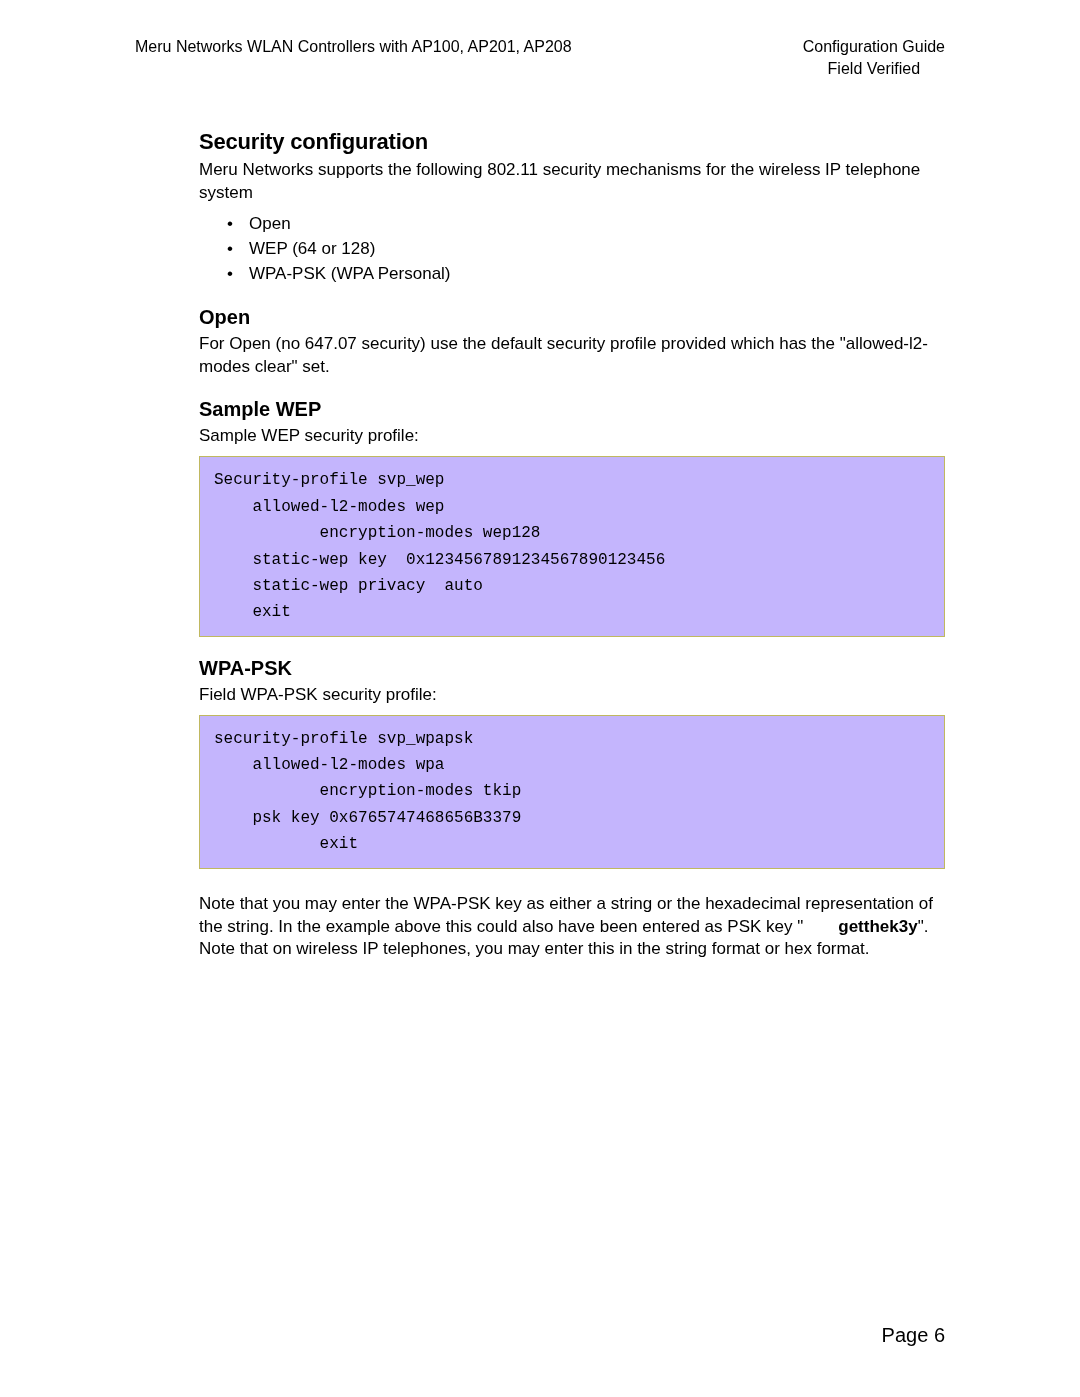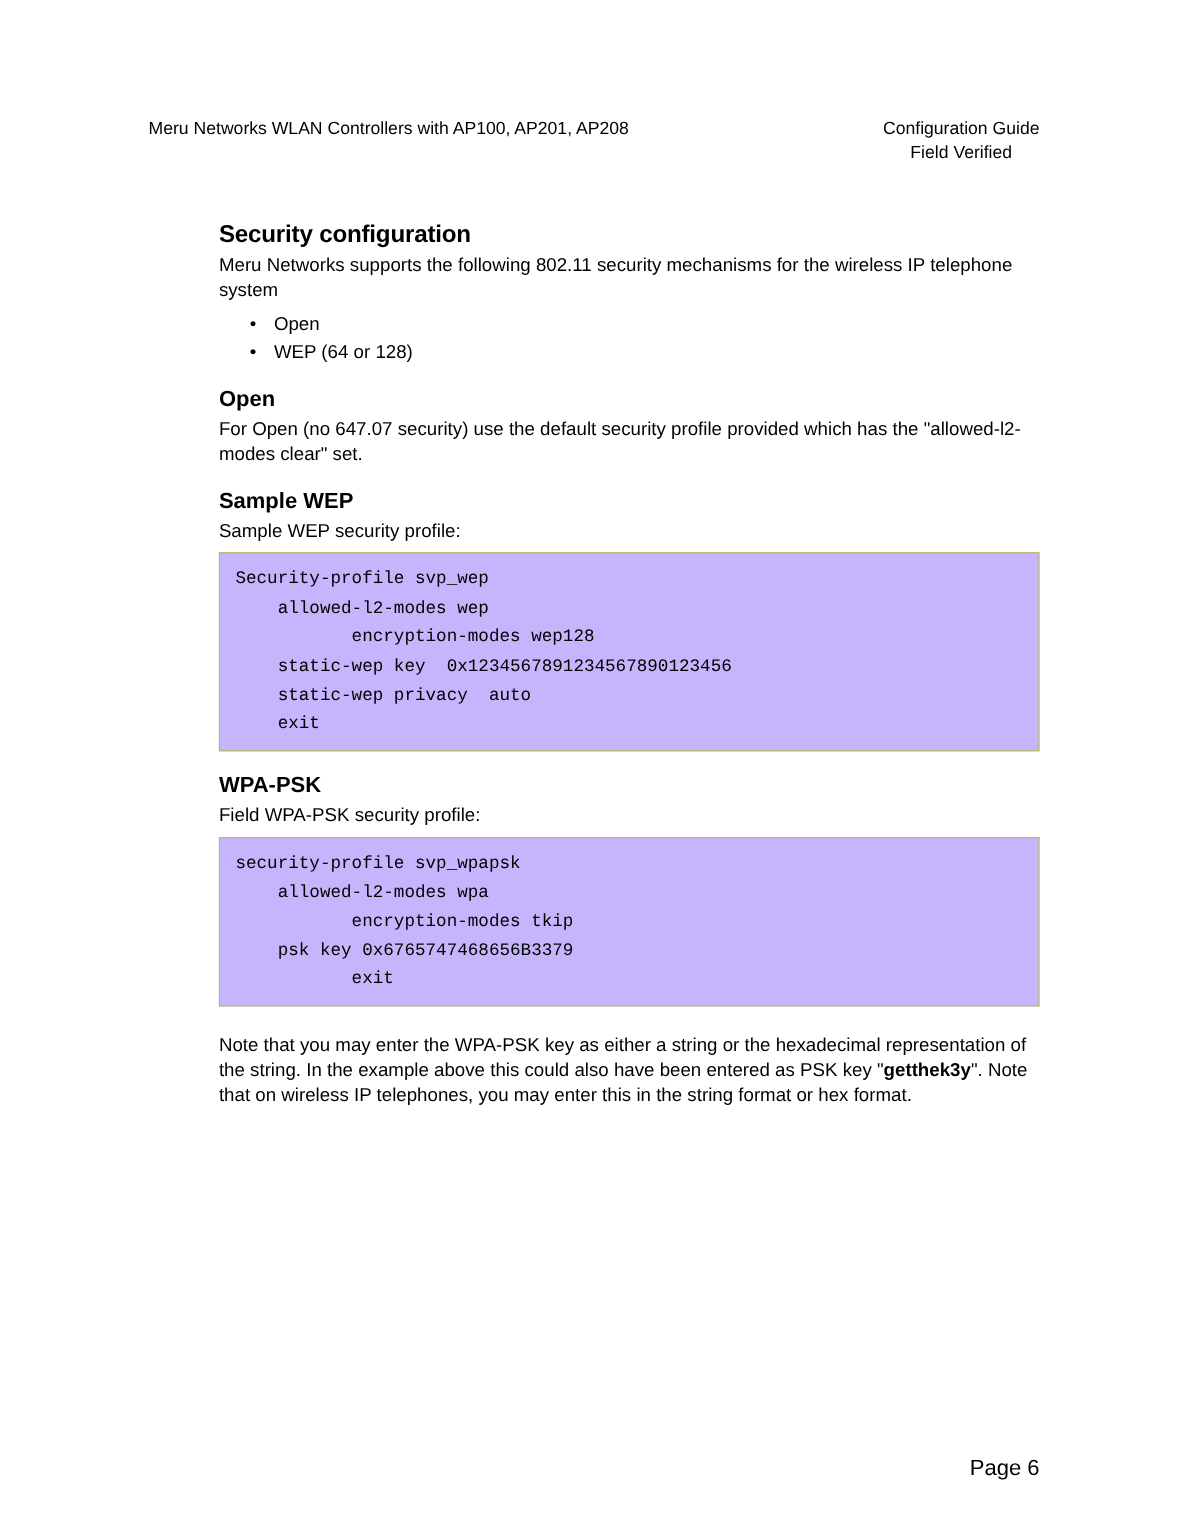--- a/index.html
+++ b/index.html
@@ -11,21 +11,21 @@
     font-family: "Trebuchet MS", "Lucida Sans", Arial, sans-serif;
     color: #000;
     font-size: 17px;
     line-height: 1.35;
   }
   .page {
     position: relative;
     box-sizing: border-box;
     width: 1080px;
     height: 1397px;
-    padding: 107px 135px 60px 135px;
+    padding: 36px 135px 60px 135px;
   }
   .top-row {
     display: flex;
     justify-content: space-between;
     align-items: flex-start;
     margin-bottom: 48px;
     font-size: 16px;
   }
   .top-right {
     text-align: center;
@@ -75,21 +75,21 @@
     line-height: 1.65;
     white-space: pre;
     overflow: hidden;
   }
   .page-num {
     position: absolute;
     right: 135px;
     bottom: 48px;
     font-size: 20px;
   }
-  .bold { font-weight: bold; }
+  .bold { font-weight: bold; margin-left: 35px; }
 </style>
 </head>
 <body>
 
 <div class="page">
 
   <div class="top-row">
     <div>Meru Networks WLAN Controllers with AP100, AP201, AP208</div>
     <div class="top-right">
       <div>Configuration Guide</div>
@@ -98,20 +98,21 @@
   </div>
 
   <div class="content">
 
     <h2 class="section">Security configuration</h2>
     <p>Meru Networks supports the following 802.11 security mechanisms for the wireless IP telephone system</p>
 
     <ul class="bullets">
       <li>Open</li>
       <li>WEP (64 or 128)</li>
+      <li>WPA-PSK (WPA Personal)</li>
     </ul>
 
     <h3 class="sub">Open</h3>
     <p>For Open (no 647.07 security) use the default security profile provided which has the "allowed-l2-modes clear" set.</p>
 
     <h3 class="sub">Sample WEP</h3>
     <p>Sample WEP security profile:</p>
     <pre class="code">Security-profile svp_wep
     allowed-l2-modes wep
            encryption-modes wep128

